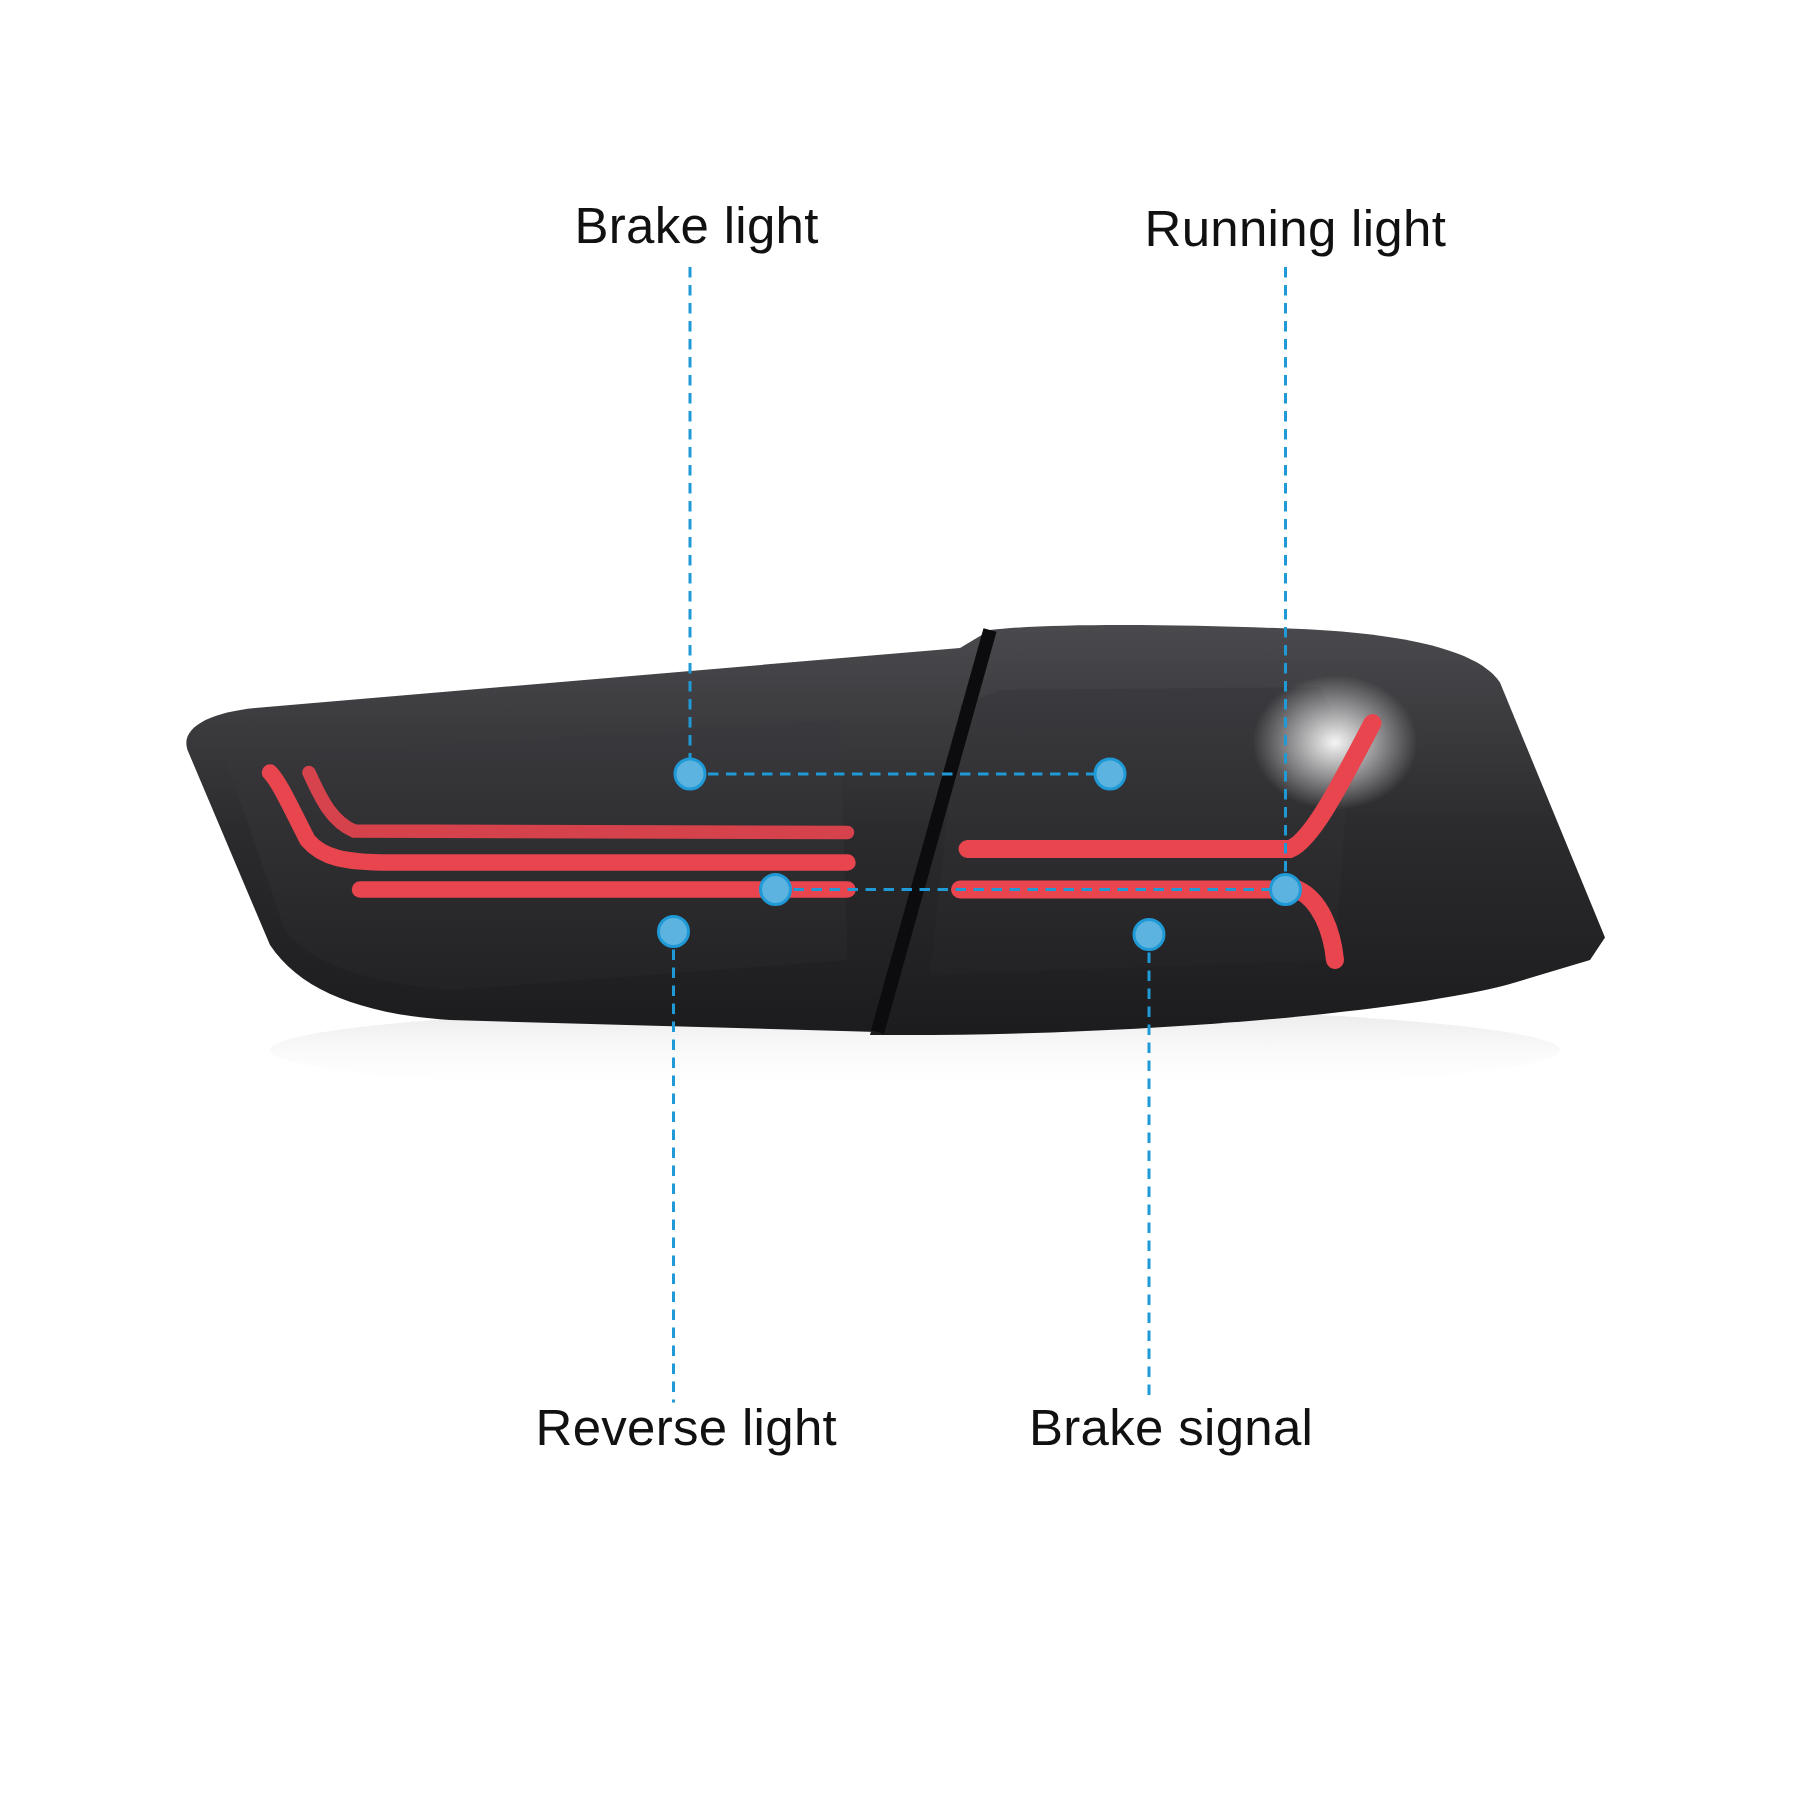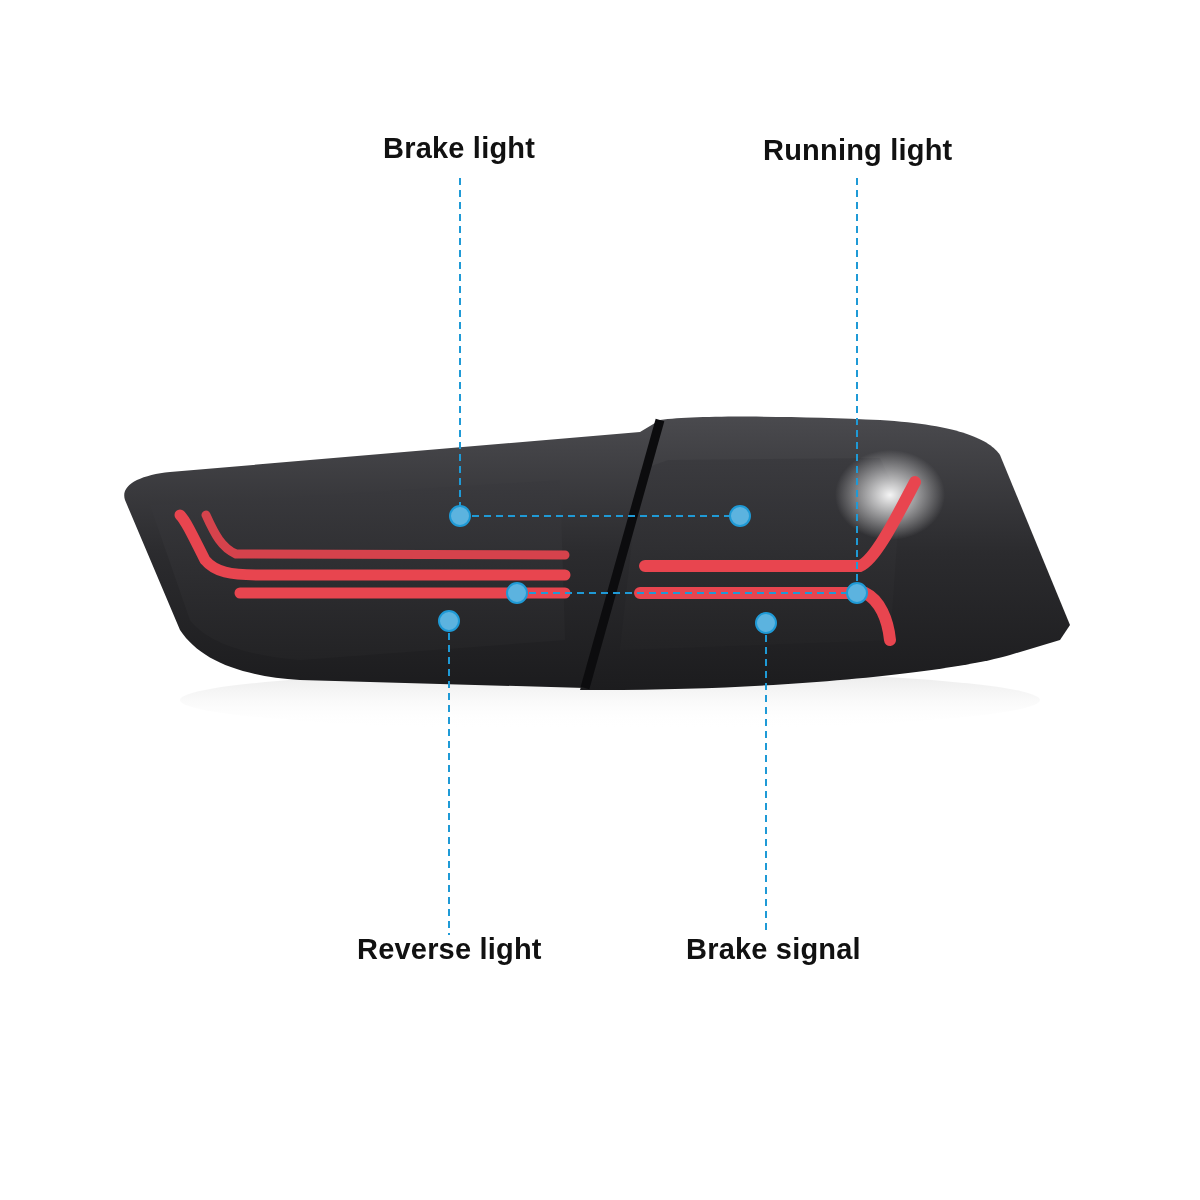--- a/index.html
+++ b/index.html
@@ -1,17 +1,17 @@
 <!DOCTYPE html>
 <html><head>
 <meta charset="utf-8">
 <style>
   html,body{margin:0;padding:0;background:#ffffff;}
   body{width:1200px;height:1200px;position:relative;overflow:hidden;font-family:"Liberation Sans","DejaVu Sans",sans-serif;}
-  .label{position:absolute;font-size:29px;color:#111111;font-weight:700;white-space:nowrap;letter-spacing:0.2px;}
+  .label{position:absolute;font-size:34px;color:#111111;font-weight:400;white-space:nowrap;letter-spacing:0.2px;}
   .stage{position:absolute;left:0;top:0;width:1200px;height:1200px;}
   .dot{position:absolute;width:22px;height:22px;border-radius:50%;background:#5cb3df;border:2px solid #1f9ad6;box-sizing:border-box;transform:translate(-11px,-11px);}
 </style>
 </head>
 <body>
 
 <div class="stage">
   <svg width="1200" height="1200" viewBox="0 0 1200 1200">
     <defs>
       <linearGradient id="housingG" x1="0" y1="0" x2="0" y2="1">

